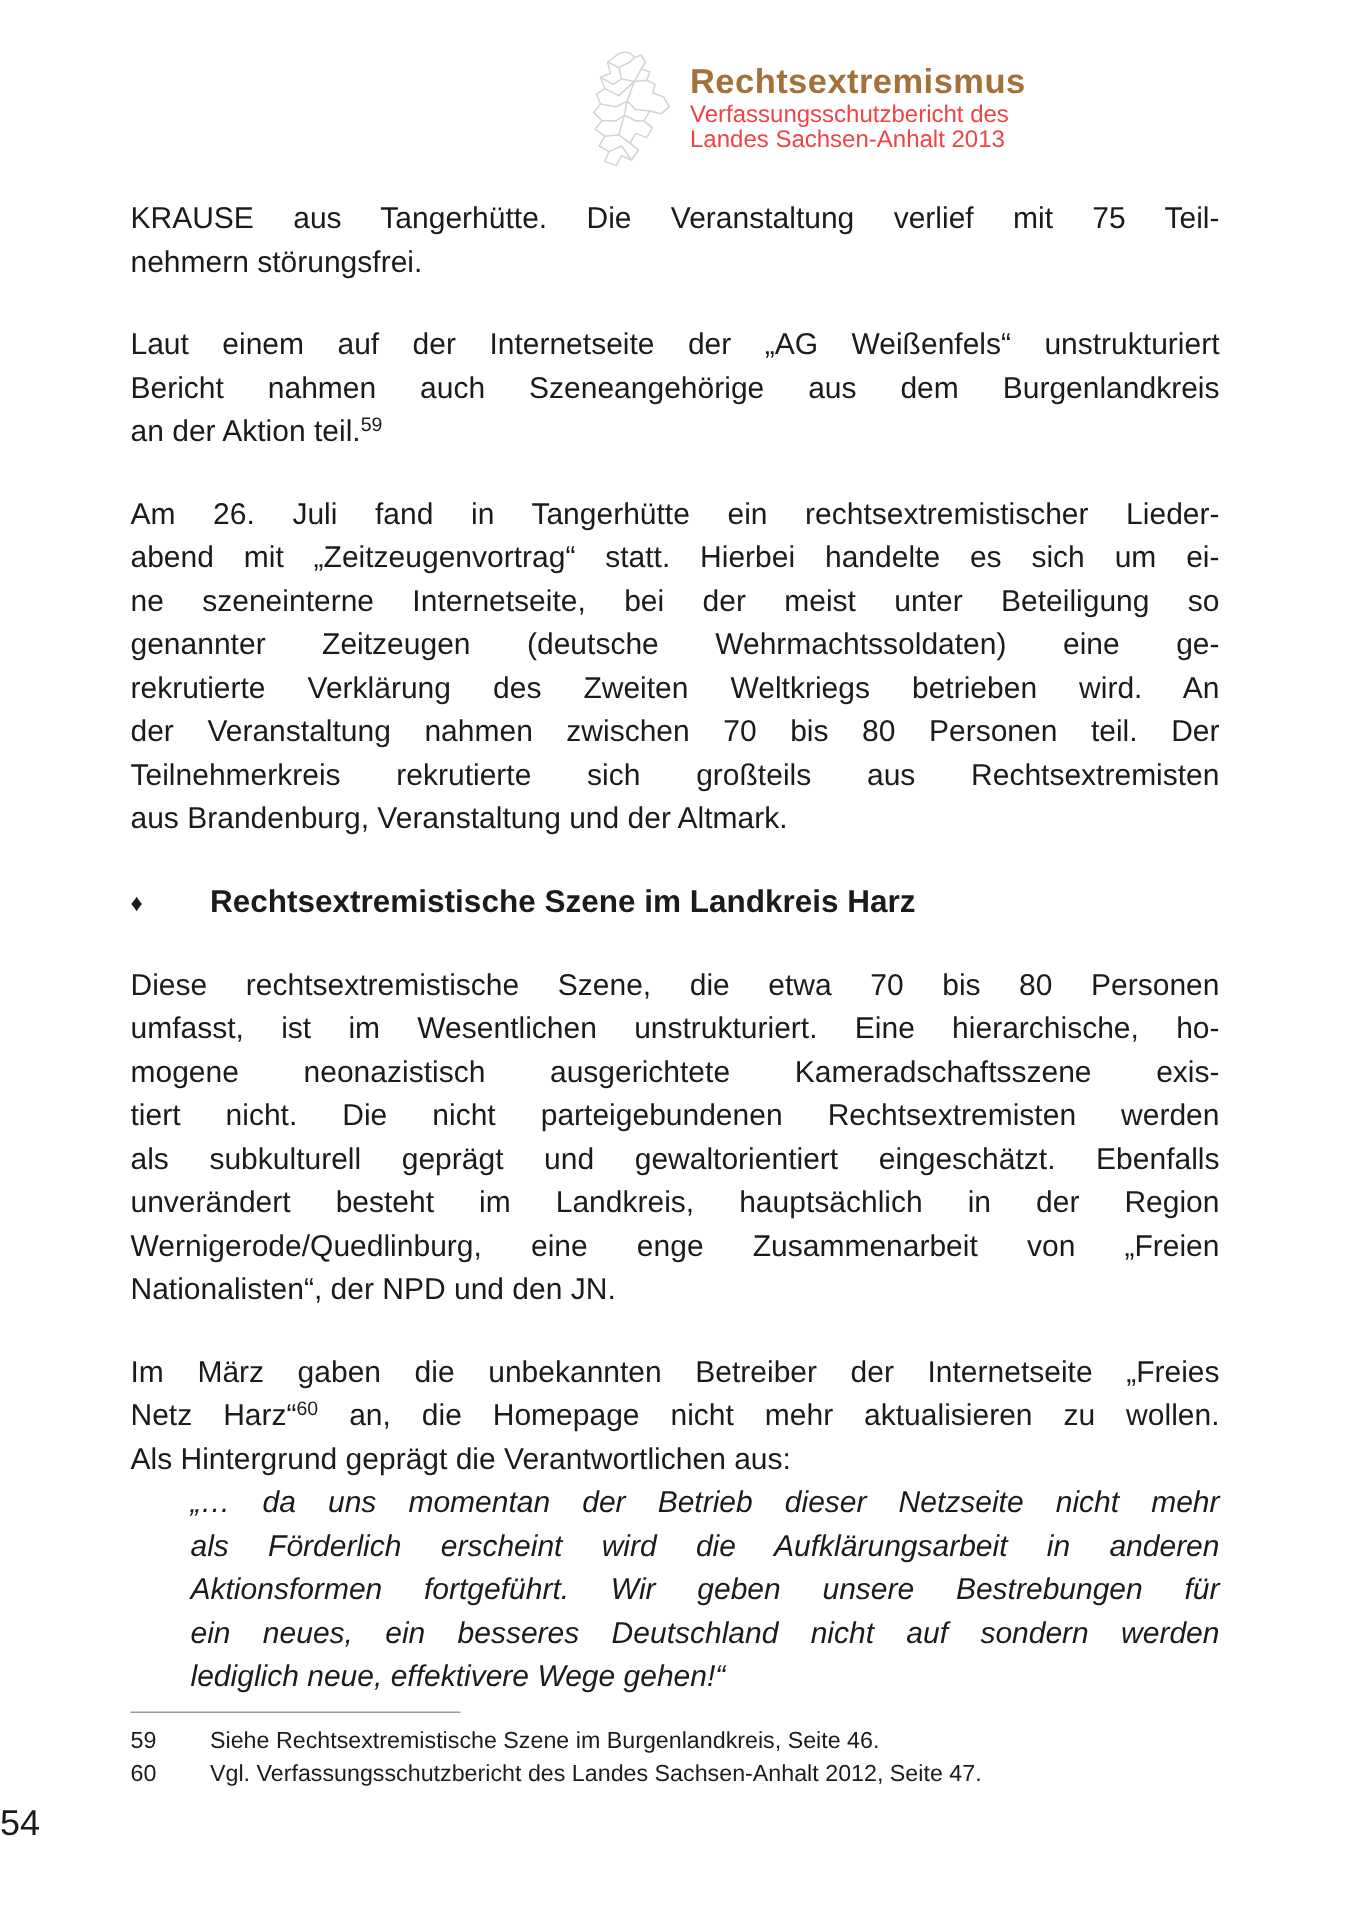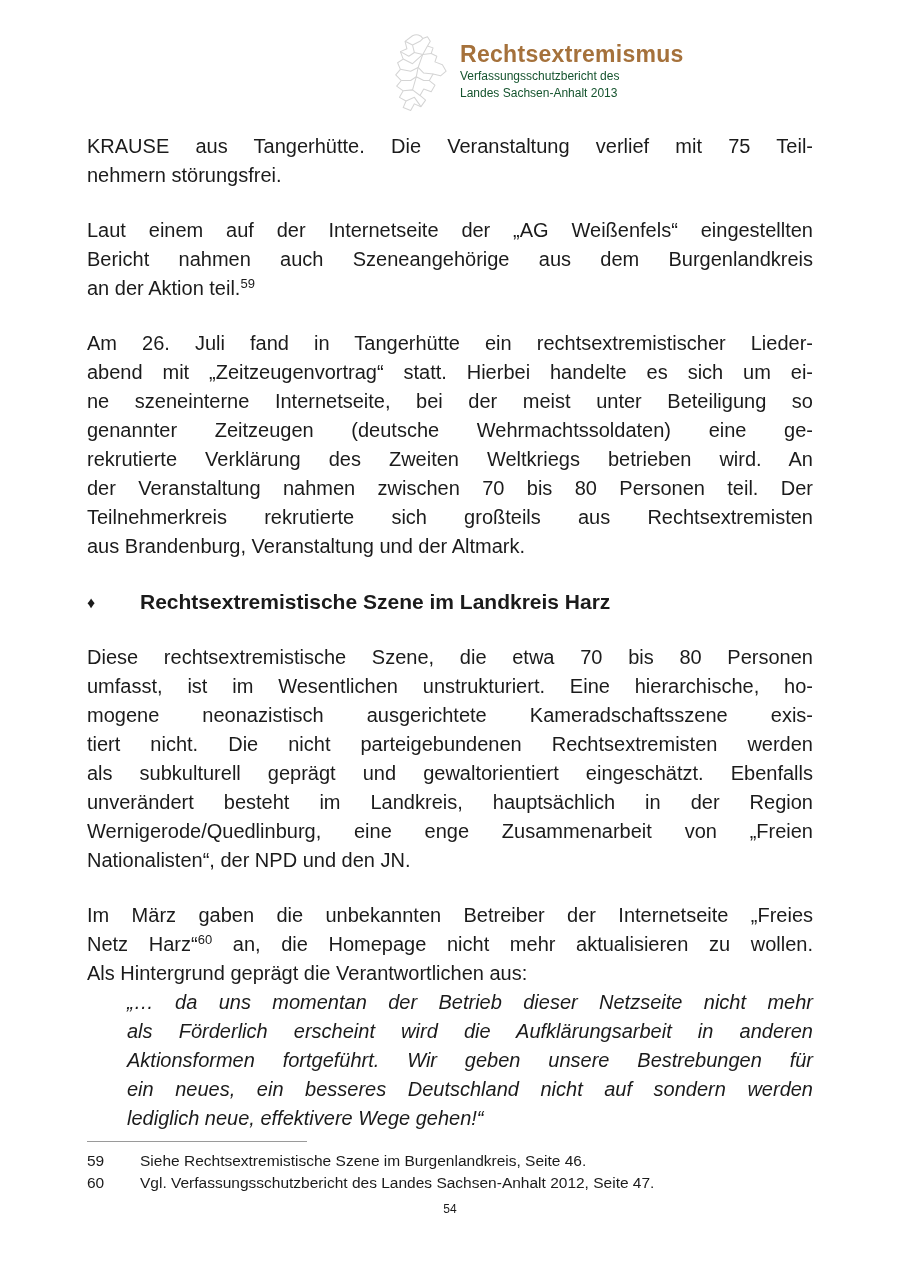--- a/index.html
+++ b/index.html
@@ -8,38 +8,38 @@
     position:relative; width:900px; height:1272px; margin:0 auto;
     background:#ffffff; overflow:hidden;
     font-family:"Liberation Sans", sans-serif; color:#1b1b1b;
   }
   
   .header { position:absolute; left:392px; top:32px; display:flex; }
   .logo { width:56px; height:84px; flex:0 0 56px; }
   .logo path, .logo polyline { fill:none; stroke:#d4d4d4; stroke-width:1.1; stroke-linejoin:round; }
   .header-text { margin-left:12px; padding-top:9px; }
   .header-title { font-size:23px; font-weight:bold; letter-spacing:0.3px; }
-  .header-sub { font-size:12px; color:#14532d; line-height:17px; }
+  .header-sub { font-size:16px; color:#ef4444; line-height:17px; }
   
   .body { position:absolute; left:87px; top:132px; width:726px; font-size:20px; line-height:29px; }
   .para { margin-bottom:26px; }
   .line { text-align:justify; text-align-last:justify; -moz-text-align-last:justify; }
   .line.last { text-align-last:left; -moz-text-align-last:left; }
   .quote { margin-top:-26px; margin-left:40px; margin-bottom:0; font-style:italic; }
   .heading { display:flex; margin:0 0 26px 0; font-weight:bold; font-size:21px; }
   .heading .bullet { flex:0 0 53px; font-size:16px; padding-top:1px; }
   sup.fnref { font-size:13px; line-height:0; position:relative; top:-7px; vertical-align:baseline; }
   
   .fn-rule { position:absolute; left:87px; top:1141px; width:220px; border-top:1px solid #9a9a9a; }
   .footnotes { position:absolute; left:87px; top:1150px; width:726px; font-size:15.5px; line-height:22px; }
   .footnote { display:flex; }
   .fn-num { flex:0 0 53px; }
   .fn-text { flex:1; }
   
-  .page-number { position:absolute; left:0; top:1202px; width:900px; text-align:center; font-size:12px; }
+  .page-number { position:absolute; left:0; top:1202px; width:900px; font-size:24px; }
 </style>
 </head>
 <body>
 
 <div class="page">
 
   <div class="header">
     <svg class="logo" viewBox="0 0 60 90" aria-hidden="true">
       <path d="M22,4 C26,2 31,3 33,7 L38,5 L41,10 L38,15 L44,17 L42,23 L48,26 L46,32 L54,35 L58,42 L52,47 L44,45 L40,52 L46,57 L42,64 L34,61 L30,68 L36,73 L31,80 L24,77 L20,84 L12,81 L15,74 L8,70 L12,63 L5,58 L10,52 L4,46 L9,40 L6,33 L12,29 L9,21 L16,18 L14,10 L22,4 Z"></path>
       <polyline points="14,10 22,14 30,10 33,7"></polyline>
@@ -59,21 +59,21 @@
       <div class="header-sub">Landes Sachsen-Anhalt 2013</div>
     </div>
   </div>
 
   <div class="body" id="content">
       <div class="para">
         <div class="line">KRAUSE aus Tangerhütte. Die Veranstaltung verlief mit 75 Teil-</div>
         <div class="line last">nehmern störungsfrei.</div>
       </div>
       <div class="para">
-        <div class="line">Laut einem auf der Internetseite der „AG Weißenfels“ eingestellten</div>
+        <div class="line">Laut einem auf der Internetseite der „AG Weißenfels“ unstrukturiert</div>
         <div class="line">Bericht nahmen auch Szeneangehörige aus dem Burgenlandkreis</div>
         <div class="line last">an der Aktion teil.<sup class="fnref">59</sup></div>
       </div>
       <div class="para">
         <div class="line">Am 26. Juli fand in Tangerhütte ein rechtsextremistischer Lieder-</div>
         <div class="line">abend mit „Zeitzeugenvortrag“ statt. Hierbei handelte es sich um ei-</div>
         <div class="line">ne szeneinterne Internetseite, bei der meist unter Beteiligung so</div>
         <div class="line">genannter Zeitzeugen (deutsche Wehrmachtssoldaten) eine ge-</div>
         <div class="line">rekrutierte Verklärung des Zweiten Weltkriegs betrieben wird. An</div>
         <div class="line">der Veranstaltung nahmen zwischen 70 bis 80 Personen teil. Der</div>

